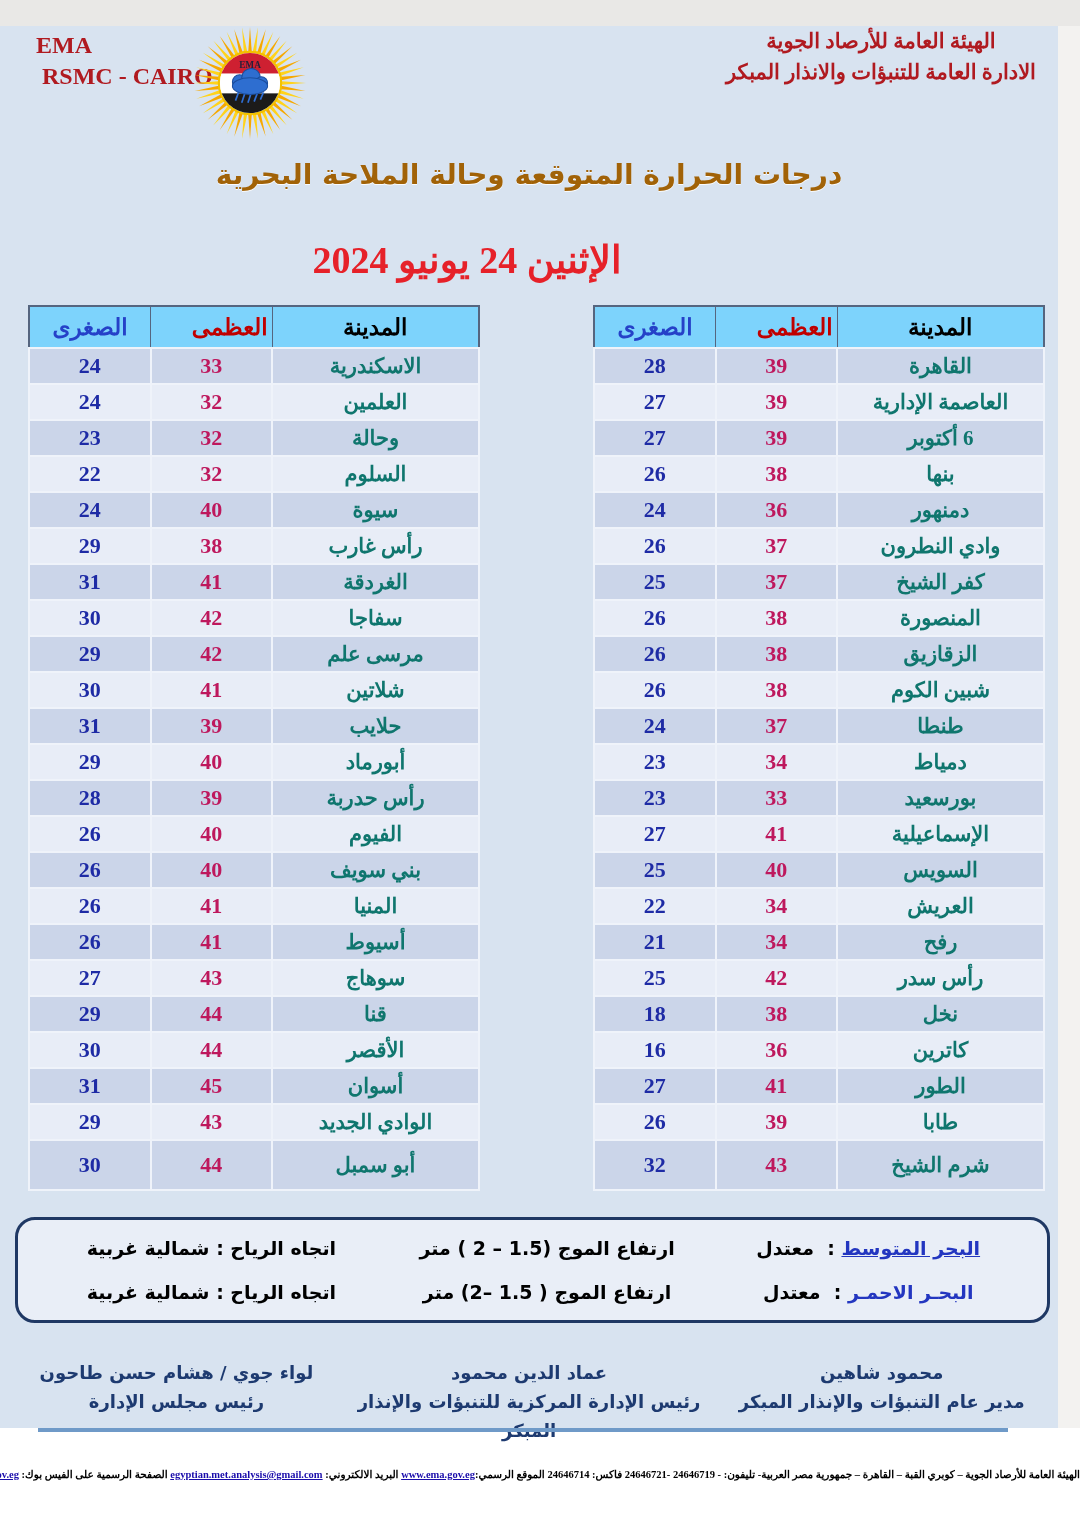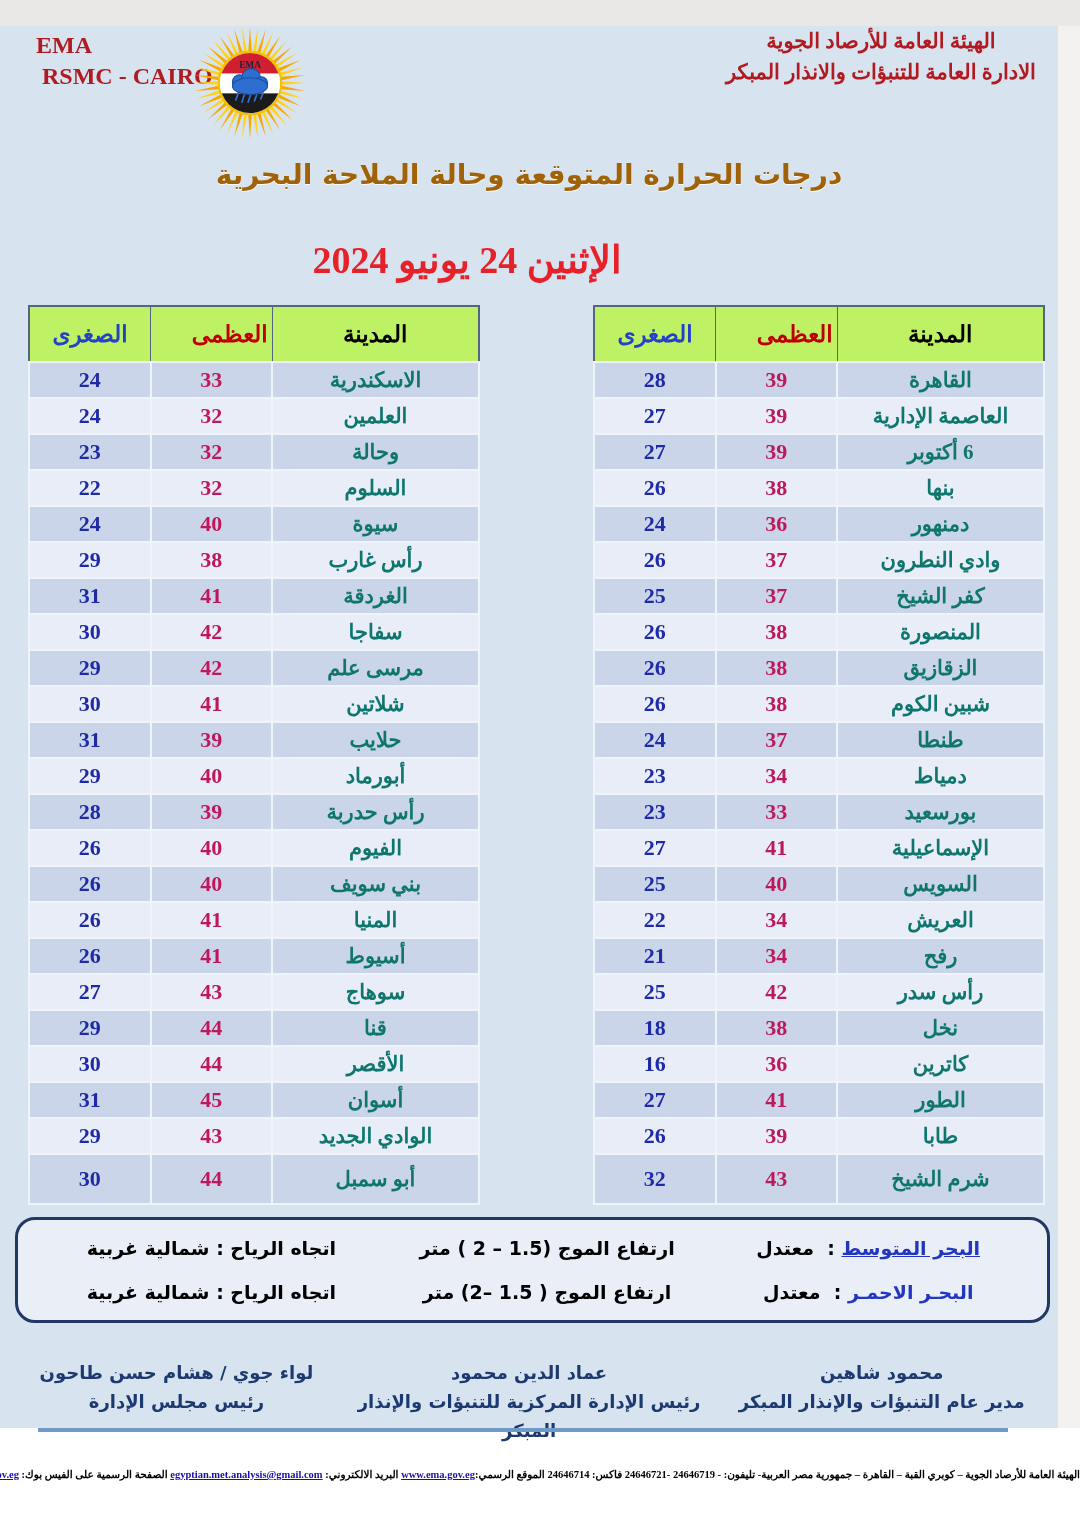--- a/index.html
+++ b/index.html
@@ -27,21 +27,21 @@
         color:#e62129;font-family:var(--serif);font-weight:bold;font-size:38px;margin-top:32px;}
 
   
   .temp-table{position:absolute;top:305px;width:452px;border-collapse:collapse;direction:rtl;
               table-layout:fixed;border:2px solid #55657f;font-family:var(--serif);}
   .temp-table.left{left:28px;}
   .temp-table.right{left:593px;}
   .temp-table col.c-city{width:46%;}
   .temp-table col.c-max{width:27%;}
   .temp-table col.c-min{width:27%;}
-  .temp-table th{background:#bef264;height:56px;font-weight:bold;font-size:23px;
+  .temp-table th{background:#7dd3fc;height:42px;font-weight:bold;font-size:23px;
                  border:1px solid #55657f;text-align:center;}
   .temp-table th.h-city{color:#000000;}
   .temp-table th.h-max{color:#c00000;padding-left:37px;}
   .temp-table th.h-min{color:#2541c8;}
   .temp-table td{height:36px;text-align:center;vertical-align:middle;font-weight:bold;font-size:22px;
                  border:2px solid #eff3fa;}
   .temp-table tr.odd td{background:#cbd5e9;}
   .temp-table tr.even td{background:#e8edf7;}
   .temp-table td.max{background:#c00000;color:#be185d;}
   .temp-table td.min{color:#1e2ba5;}

